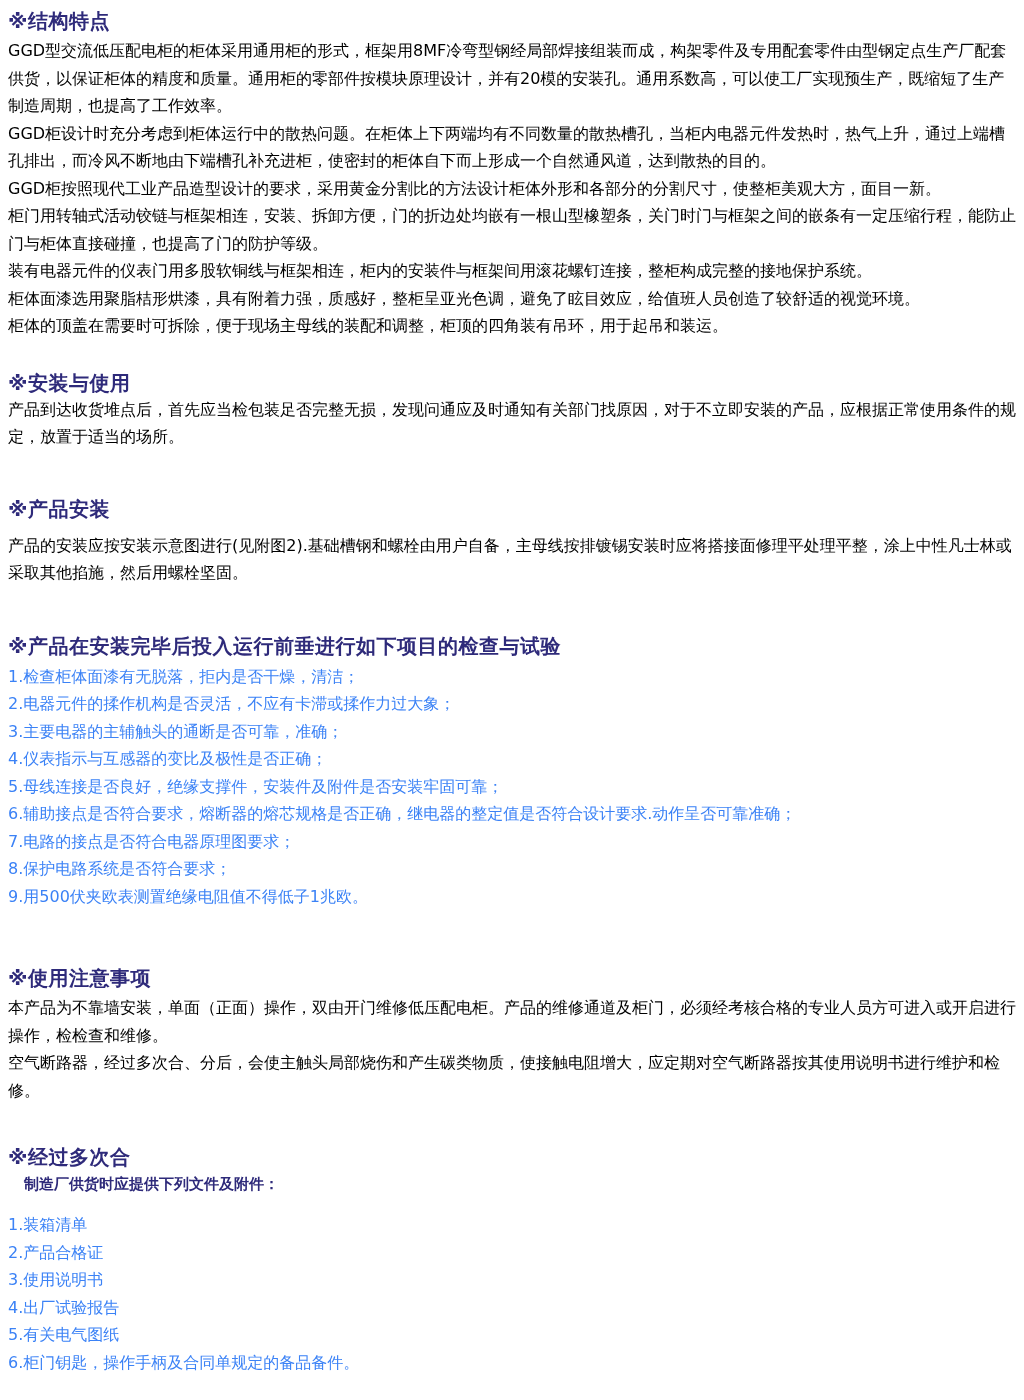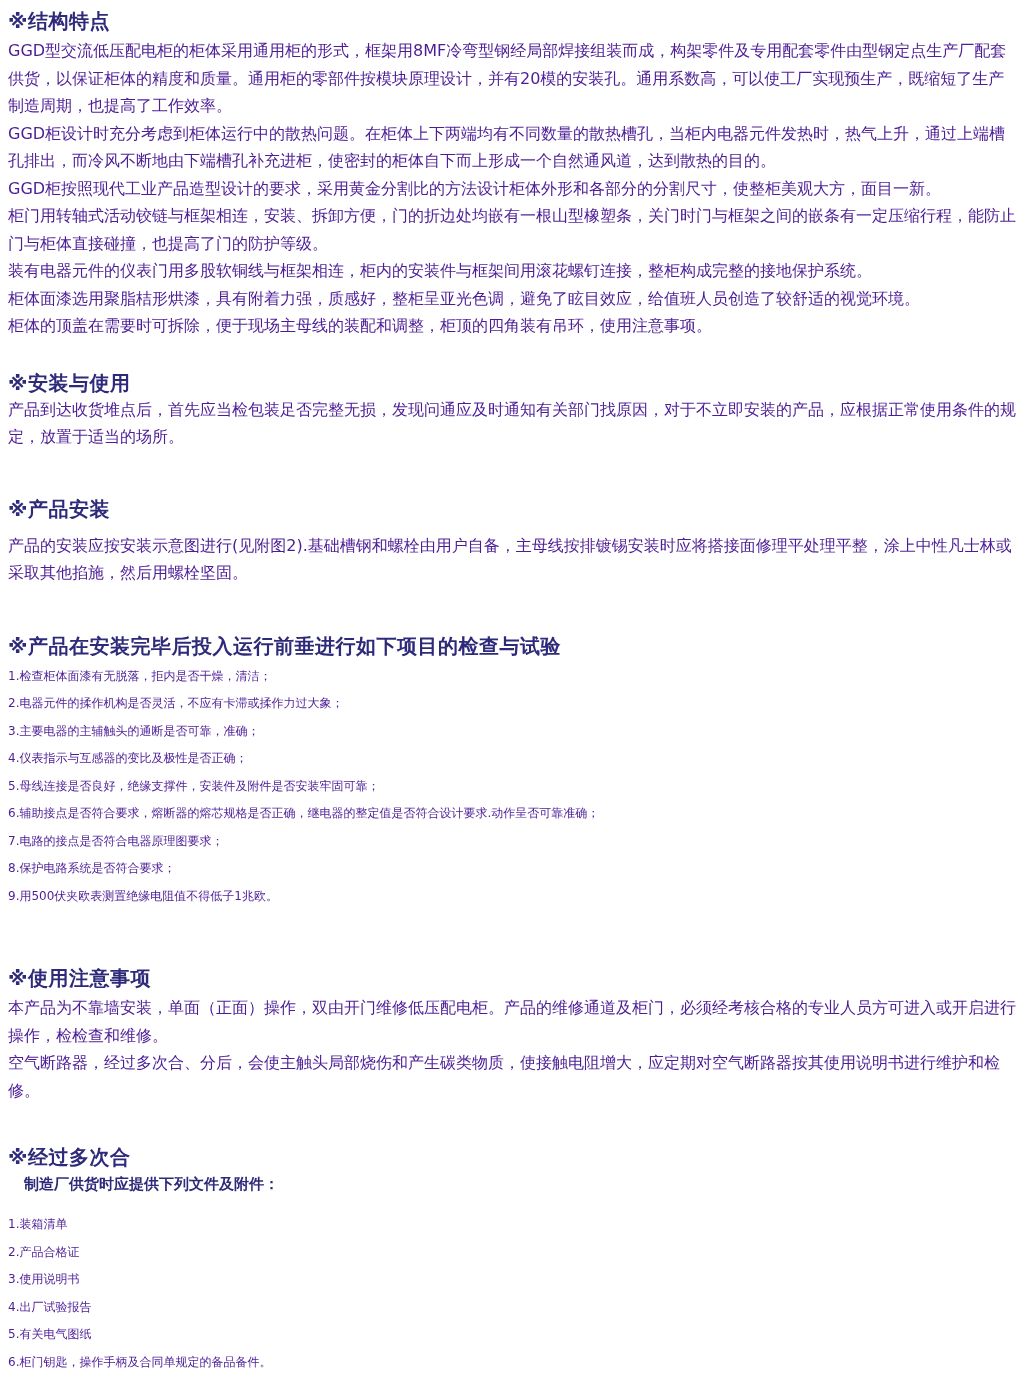--- a/index.html
+++ b/index.html
@@ -21,27 +21,27 @@
     font-size: 20px;
     line-height: 26px;
     font-weight: bold;
     color: #2e2a7a;
     letter-spacing: 0.5px;
   }
   .body-block p {
     margin: 0;
     font-size: 16px;
     line-height: 27.5px;
-    color: #4c1d95;
+    color: #000000;
     text-align: left;
   }
   .list-block div {
-    font-size: 12px;
+    font-size: 16px;
     line-height: 27.5px;
-    color: #4c1d95;
+    color: #3b82f6;
   }
   .subheading {
     margin: 16px;
     font-size: 15px;
     line-height: 22px;
     font-weight: bold;
     color: #2e2a7a;
   }
   
   #sec1 .body-block { margin-top: 3px; }
@@ -64,21 +64,21 @@
 
   <section id="sec1">
     <h2 class="section-heading">※结构特点</h2>
     <div class="body-block">
       <p>GGD型交流低压配电柜的柜体采用通用柜的形式，框架用8MF冷弯型钢经局部焊接组装而成，构架零件及专用配套零件由型钢定点生产厂配套供货，以保证柜体的精度和质量。通用柜的零部件按模块原理设计，并有20模的安装孔。通用系数高，可以使工厂实现预生产，既缩短了生产制造周期，也提高了工作效率。</p>
       <p>GGD柜设计时充分考虑到柜体运行中的散热问题。在柜体上下两端均有不同数量的散热槽孔，当柜内电器元件发热时，热气上升，通过上端槽孔排出，而冷风不断地由下端槽孔补充进柜，使密封的柜体自下而上形成一个自然通风道，达到散热的目的。</p>
       <p>GGD柜按照现代工业产品造型设计的要求，采用黄金分割比的方法设计柜体外形和各部分的分割尺寸，使整柜美观大方，面目一新。</p>
       <p>柜门用转轴式活动铰链与框架相连，安装、拆卸方便，门的折边处均嵌有一根山型橡塑条，关门时门与框架之间的嵌条有一定压缩行程，能防止门与柜体直接碰撞，也提高了门的防护等级。</p>
       <p>装有电器元件的仪表门用多股软铜线与框架相连，柜内的安装件与框架间用滚花螺钉连接，整柜构成完整的接地保护系统。</p>
       <p>柜体面漆选用聚脂桔形烘漆，具有附着力强，质感好，整柜呈亚光色调，避免了眩目效应，给值班人员创造了较舒适的视觉环境。</p>
-      <p>柜体的顶盖在需要时可拆除，便于现场主母线的装配和调整，柜顶的四角装有吊环，使用注意事项。</p>
+      <p>柜体的顶盖在需要时可拆除，便于现场主母线的装配和调整，柜顶的四角装有吊环，用于起吊和装运。</p>
     </div>
   </section>
 
   <section id="sec2">
     <h2 class="section-heading">※安装与使用</h2>
     <div class="body-block">
       <p>产品到达收货堆点后，首先应当检包装足否完整无损，发现问通应及时通知有关部门找原因，对于不立即安装的产品，应根据正常使用条件的规定，放置于适当的场所。</p>
     </div>
   </section>
 

